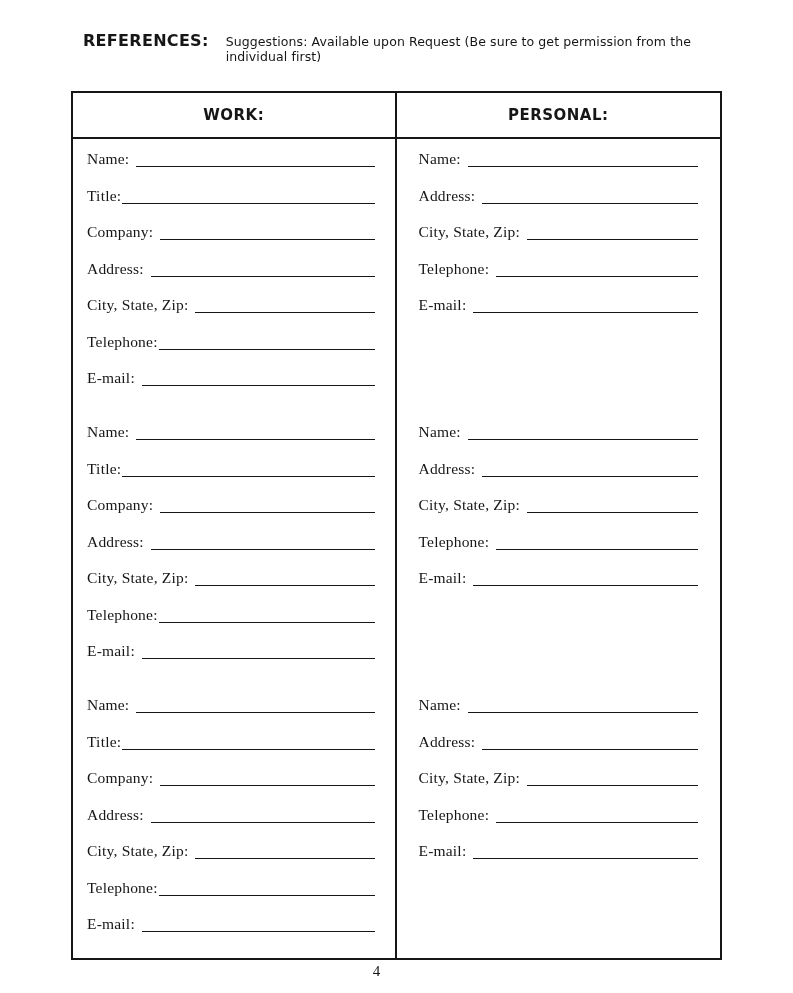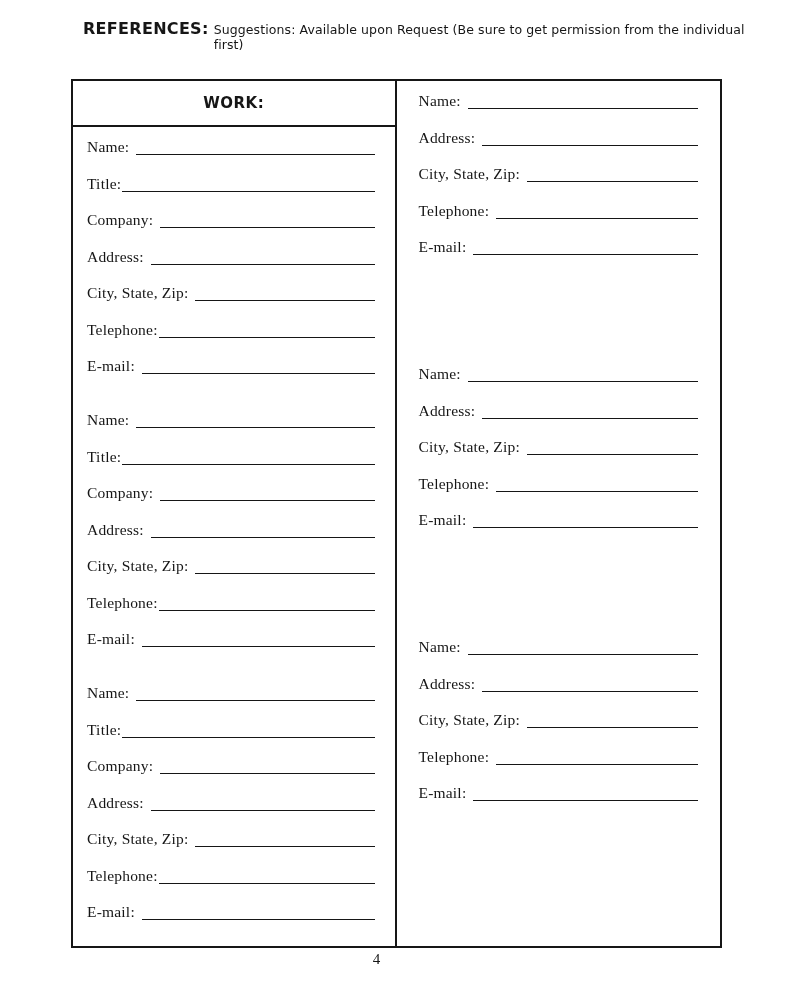--- a/index.html
+++ b/index.html
@@ -9,33 +9,33 @@
   html,body{margin:0;padding:0;}
   body{
     width:793px;height:993px;
     background:var(--paper);
     color:var(--ink);
     font-family:"Liberation Serif",serif;
     overflow:hidden;
     position:relative;
   }
   .doc-header{
-    padding:19px 40px 0 83px;
+    padding:31px 40px 0 83px;
     display:flex;
     align-items:baseline;
     font-family:"DejaVu Sans",sans-serif;
   }
   .doc-title{
     font-size:16px;
     font-weight:700;
     letter-spacing:0.3px;
   }
   .doc-subtitle{
     font-size:12.5px;
-    margin-left:5px;
+    margin-left:17px;
     letter-spacing:0.1px;
   }
   .form-table{
     margin:27px 71px 0 71px;
     height:869px;
     box-sizing:border-box;
     border:2px solid var(--ink);
     display:grid;
     grid-template-columns:1fr 1fr;
   }
@@ -195,20 +195,21 @@
               <span class="blank-line tight"></span>
             </div>
             <div class="field-row">
               <span class="field-label">E-mail:</span>
               <span class="blank-line"></span>
             </div>
           </div>
         </div>
     </div>
     <div class="col col-personal">
+      <div class="col-header">PERSONAL:</div>
       <div class="col-body">
           <div class="block">
             <div class="field-row">
               <span class="field-label">Name:</span>
               <span class="blank-line"></span>
             </div>
             <div class="field-row">
               <span class="field-label">Address:</span>
               <span class="blank-line"></span>
             </div>

